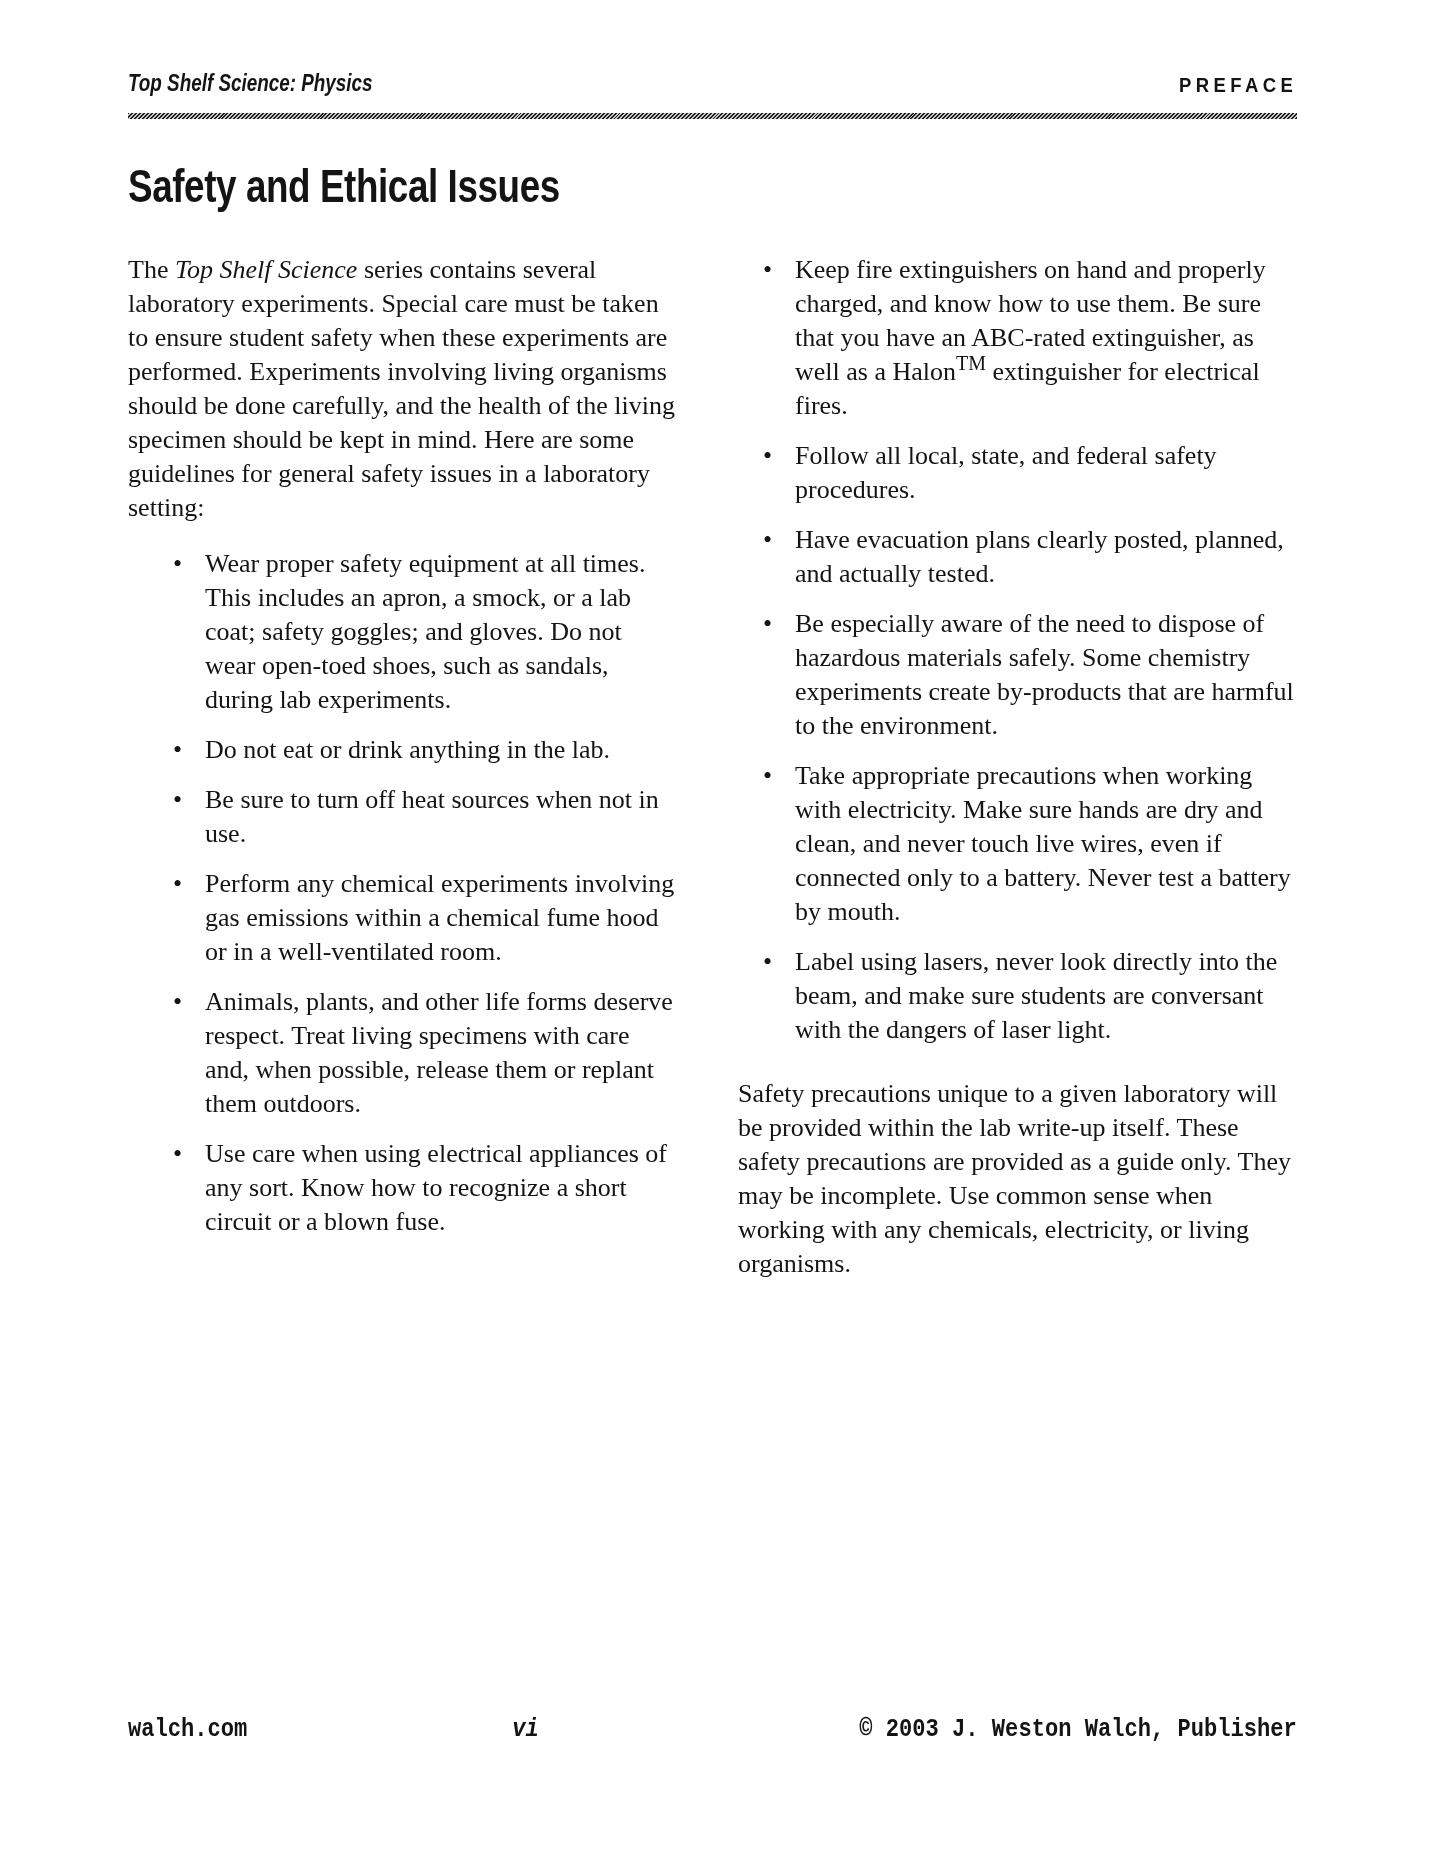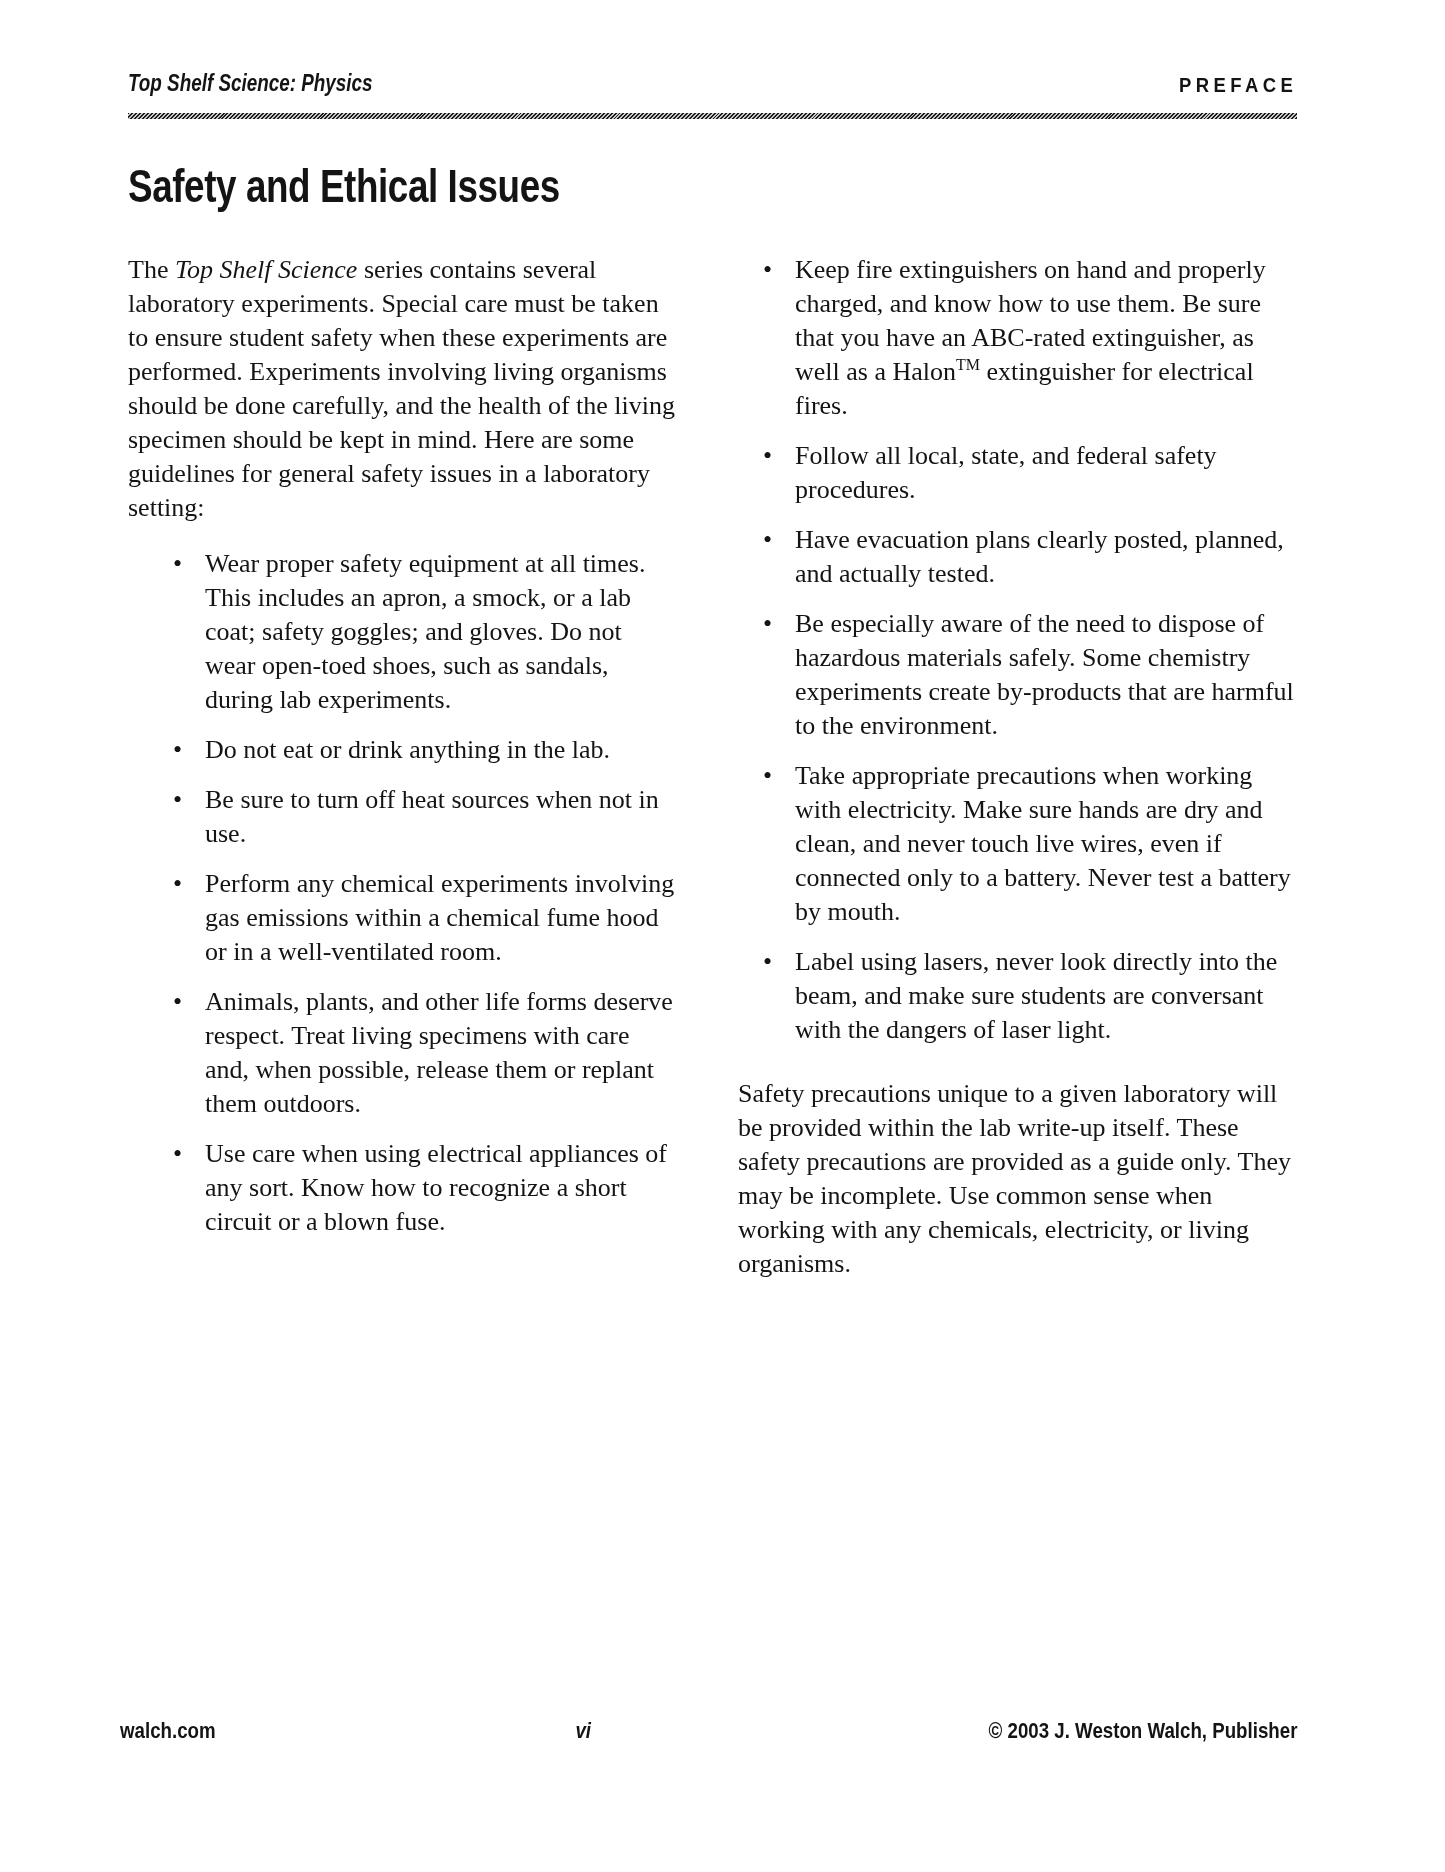--- a/index.html
+++ b/index.html
@@ -82,33 +82,33 @@
     position: relative;
     padding-left: 32px;
     margin-bottom: 16px;
   }
   ul.bullets li::before {
     content: "\2022";
     position: absolute;
     left: 0;
     top: 0;
   }
-  sup.tm { font-size: 16px; vertical-align: super; line-height: 0; }
+  sup.tm { font-size: 20px; vertical-align: super; line-height: 0; }
   .closing { margin: 30px 0 0 0; }
   
   .pagefoot {
     position: absolute;
-    left: 120px;
+    left: 128px;
     right: 148px;
     bottom: 128px;
     display: flex;
     justify-content: space-between;
     align-items: baseline;
-    font-family: Liberation Sans, sans-serif;
-    font-size: 22px;
+    font-family: Liberation Mono, monospace;
+    font-size: 26px;
     font-weight: 600;
   }
   .foot-left  { display:inline-block; transform: scaleX(0.85); transform-origin: left bottom; }
   .foot-center{ font-style: italic; display:inline-block; transform: scaleX(0.85); }
   .foot-right { display:inline-block; transform: scaleX(0.85); transform-origin: right bottom; }
 </style>
 </head>
 <body>
 
 <div class="page">

